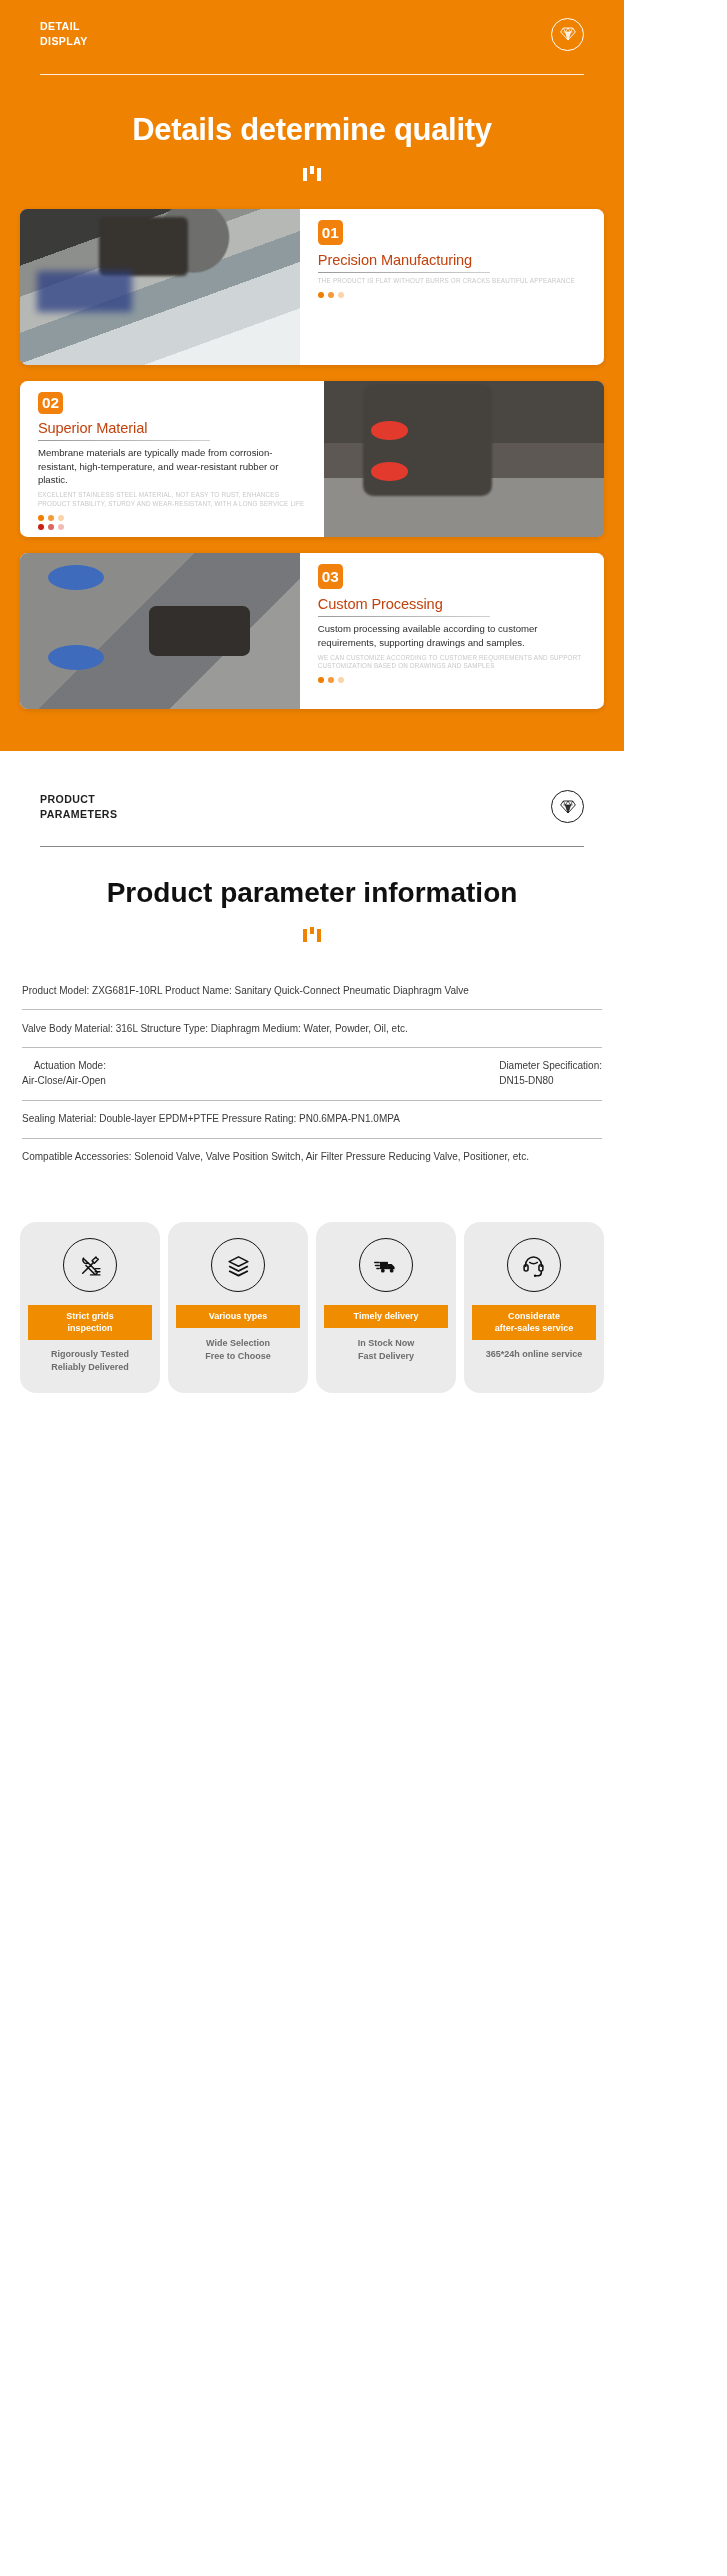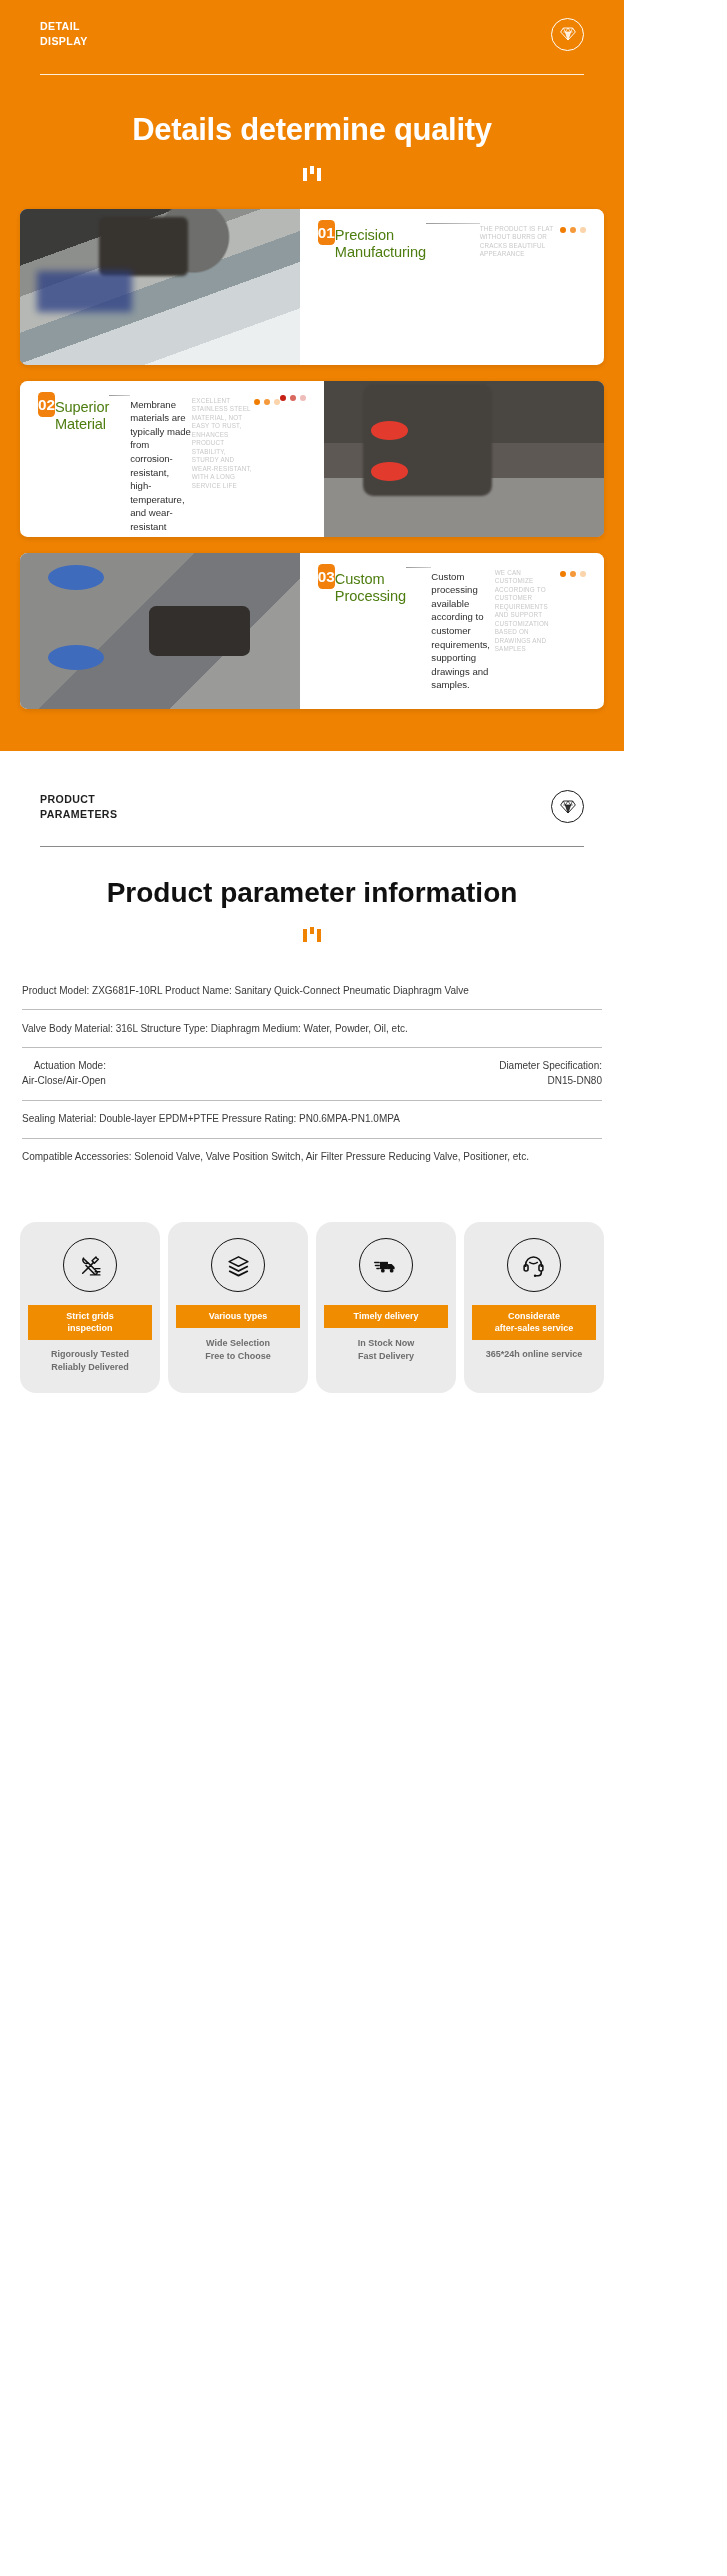--- a/index.html
+++ b/index.html
@@ -79,35 +79,35 @@
     background: #ffffff;
     border-radius: 7.3px;
     overflow: hidden;
     display: flex;
     height: 156px;
     margin-bottom: 16px;
     box-shadow: 0 1.5px 5.1px rgba(0,0,0,0.10);
   }
   .card.reverse { flex-direction: row-reverse; }
   .card-photo { width: 48%; flex: 0 0 48%; position: relative; overflow: hidden; }
-  .card-body { flex: 1 1 auto; padding: 11.6px 17.5px 7.3px 17.5px; display: flex; flex-direction: row; }
+  .card-body { flex: 1 1 auto; padding: 11.6px 17.5px 7.3px 17.5px; display: flex; flex-direction: column; }
 
   .num-badge {
     width: 25px; height: 25px;
     background: #f2800d;
     border-radius: 4.4px;
     color: #ffffff;
     font-size: 15.3px;
     font-weight: bold;
     display: flex; align-items: center; justify-content: center;
     font-family: "Liberation Sans", sans-serif;
   }
   .card-title {
     font-size: 14.6px;
-    color: #4d7c0f;
+    color: #c2410c;
     margin-top: 6.6px;
     line-height: 1.16;
     font-weight: normal;
     letter-spacing: -0.1px;
   }
   .title-rule {
     height: 1.1px;
     width: 64%;
     background: linear-gradient(to right,#9a9a9a,#cfcfcf);
     margin-top: 2.9px;
@@ -165,21 +165,21 @@
   .param-row {
     border-bottom: 1.1px solid #bdbdbd;
     padding: 10.2px 0 11.6px 0;
     font-size: 10px;
     color: #3a3a3a;
     line-height: 1.5;
   }
   .param-row:last-child { border-bottom: none; }
   .param-row.split { display:flex; justify-content:space-between; gap: 14.6px; }
   .param-row.split .left { text-align:right; }
-  .param-row.split .right { text-align:right; }
+  .param-row.split .right { text-align:left; }
 
   
   .services { display:flex; gap: 8.7px; padding: 47px 20.4px 29px 20.4px; }
   .svc {
     flex: 1 1 0;
     background:#ebebeb;
     border-radius: 16px;
     padding: 16px 7.3px 19px 7.3px;
     display:flex; flex-direction:column; align-items:center;
   }

